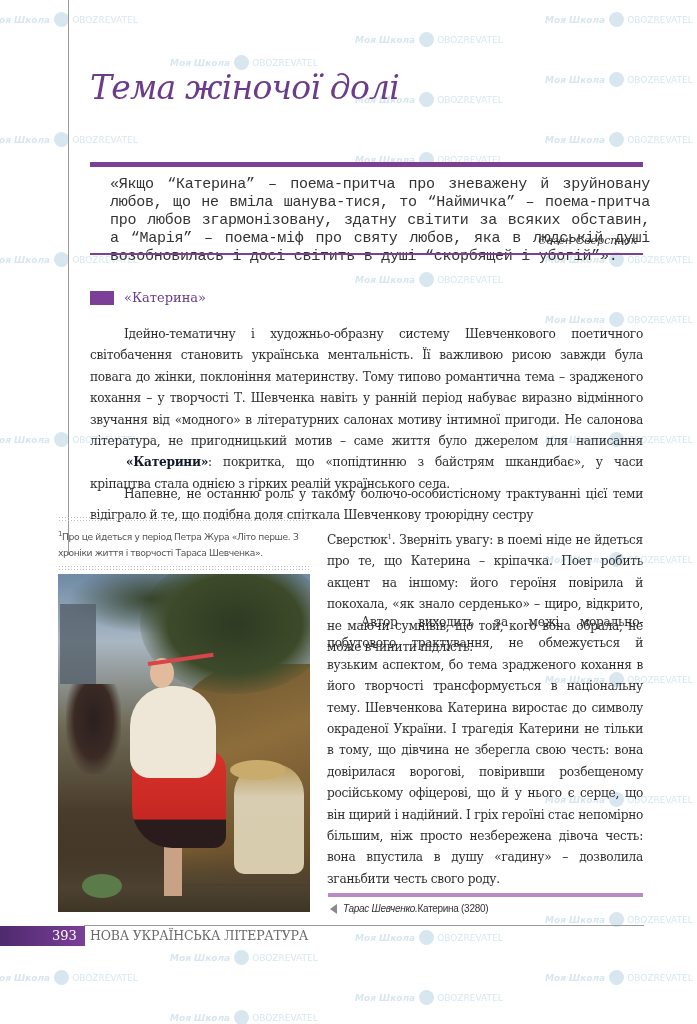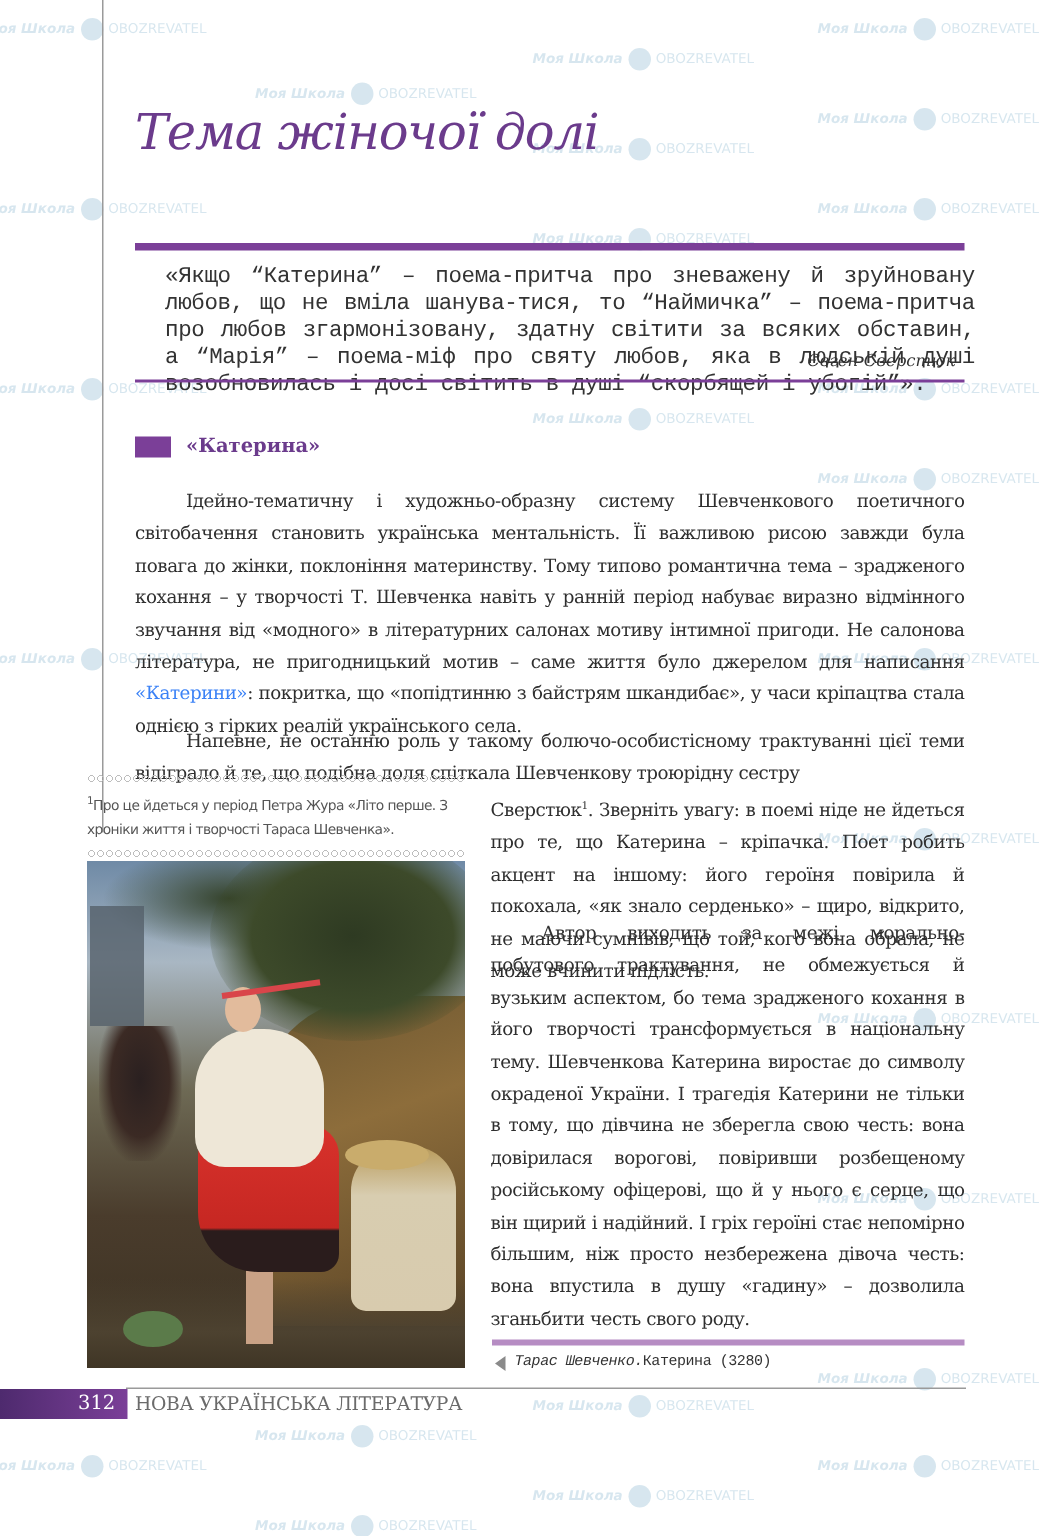--- a/index.html
+++ b/index.html
@@ -15,29 +15,29 @@
     .rule-top { position: absolute; left: 90px; top: 162px; width: 553px; height: 5px; background: #7b3f98; }
 
     .epigraph { position: absolute; left: 110px; top: 176px; width: 540px;
       font-size: 15px; line-height: 18px; text-align: justify; color: #333; letter-spacing: -0.25px; font-family: Liberation Mono, monospace; }
     .epigraph-author { position: absolute; right: 60px; top: 234px; font-style: italic; font-size: 11px; color: #333; }
 
     .rule-mid { position: absolute; left: 90px; top: 253px; width: 553px; height: 2px; background: #7b3f98; }
 
     .section-head { position: absolute; left: 90px; top: 290px; display: flex; align-items: center; }
     .section-square { width: 24px; height: 14px; background: #7b3f98; margin-right: 10px; }
-    .section-title { font-weight: bold; font-size: 13px; color: #6b3b8c; }
+    .section-title { font-weight: normal; font-size: 13px; color: #6b3b8c; }
 
     .body-text { position: absolute; font-size: 12.2px; line-height: 21.4px; text-align: justify; color: #2f2f2f; letter-spacing: -0.3px; }
     .p1 { left: 90px; top: 324px; width: 553px; }
     .p2 { left: 90px; top: 484px; width: 553px; }
     .p3 { left: 327px; top: 527px; width: 316px; }
     .p4 { left: 327px; top: 612px; width: 316px; }
     .indent { text-indent: 34px; }
-    .body-text b { font-weight: normal; color: #3b82f6; }
+    .body-text b { font-weight: bold; color: #0f172a; margin-left: 36px; }
     sup { font-size: 7px; }
 
     .footnote-box { position: absolute; left: 58px; top: 516px; width: 252px; }
     .zigzag { height: 6px; width: 100%;
       background-image: radial-gradient(circle at 3px 3px, transparent 1.6px, #bdbdbd 1.7px, #bdbdbd 2.3px, transparent 2.4px);
       background-size: 6px 6px; }
     .footnote { font-family: "DejaVu Sans", sans-serif; font-size: 9.2px; line-height: 16px; color: #555; padding: 4px 0 4px 0; letter-spacing: -0.4px; }
 
     .painting { position: absolute; left: 58px; top: 574px; width: 252px; height: 338px; overflow: hidden;
       background: linear-gradient(180deg, #6f8aa6 0%, #a9b7c3 20%, #6e6a55 45%, #4a3c2c 70%, #3b3122 100%); }
@@ -53,21 +53,21 @@
     .painting .ribbon { position: absolute; left: 90px; top: 88px; width: 66px; height: 4px; background: #d9454a; transform: rotate(-8deg); transform-origin: left; }
     .painting .blouse { position: absolute; left: 72px; top: 112px; width: 86px; height: 92px; border-radius: 40px 40px 20px 20px; background: #eee7d7; }
     .painting .skirt { position: absolute; left: 74px; top: 176px; width: 94px; height: 98px; border-radius: 20px 20px 12px 40px; background: linear-gradient(180deg, #d8322c 0%, #c62722 70%, #2a1c1c 72%, #2a1c1c 100%); }
     .painting .legs { position: absolute; left: 106px; top: 272px; width: 18px; height: 50px; background: #c9a286; }
     .painting .man { position: absolute; left: 176px; top: 190px; width: 70px; height: 110px; border-radius: 30px 30px 10px 10px; background: linear-gradient(180deg, #b89a5a 0%, #d8cdb0 30%, #d8cbae 100%); }
     .painting .man-hat { position: absolute; left: 172px; top: 186px; width: 56px; height: 20px; border-radius: 50%; background: #c9ac6c; }
     .painting .ground { position: absolute; left: 0; bottom: 0; width: 100%; height: 60px; background: linear-gradient(180deg, rgba(70,60,40,0) 0%, #4d4230 60%, #3f3525 100%); }
     .painting .bush { position: absolute; left: 24px; bottom: 14px; width: 40px; height: 24px; border-radius: 50%; background: #5b7b4a; }
 
     .rule-caption { position: absolute; left: 328px; top: 893px; width: 315px; height: 4px; background: #b68cc3; }
-    .caption { position: absolute; left: 330px; top: 903px; font-family: Liberation Mono, monospace; font-size: 10px; color: #333; letter-spacing: -0.3px; display: flex; align-items: center; }
+    .caption { position: absolute; left: 330px; top: 903px; font-family: Liberation Sans, sans-serif; font-size: 10px; color: #333; letter-spacing: -0.3px; display: flex; align-items: center; }
     .caption-arrow { width: 0; height: 0; border-top: 5px solid transparent; border-bottom: 5px solid transparent; border-right: 7px solid #8a8a8a; margin-right: 6px; }
     .caption i { font-style: italic; }
 
     .footer-line { position: absolute; left: 84px; top: 925px; width: 560px; height: 1px; background: #9a9a9a; }
     .footer-band { position: absolute; left: 0; top: 926px; width: 85px; height: 20px; background: linear-gradient(90deg, #4e2a6e 0%, #7b3f98 100%); }
     .page-num { position: absolute; left: 52px; top: 928px; font-size: 13px; color: #ffffff; }
     .footer-title { position: absolute; left: 90px; top: 928px; font-family: "DejaVu Serif", serif; font-size: 12.5px; color: #6b6b6b; letter-spacing: -0.2px; }
 
     .wm { position: absolute; font-family: "DejaVu Sans", sans-serif; font-size: 9px; color: #b7d3e2; opacity: .55; white-space: nowrap; display: flex; align-items: center; pointer-events: none; }
     .wm i { font-style: italic; font-weight: bold; margin-right: 4px; }
@@ -253,14 +253,14 @@
 
 <div class="rule-caption"></div>
 <div class="caption">
   <span class="caption-arrow"></span>
   <i>Тарас Шевченко.</i>
     <span> Катерина (3280)</span>
 </div>
 
 <div class="footer-line"></div>
 <div class="footer-band"></div>
-<div class="page-num">312</div>
+<div class="page-num">393</div>
 <div class="footer-title">НОВА УКРАЇНСЬКА ЛІТЕРАТУРА</div>
 
 </body></html>

